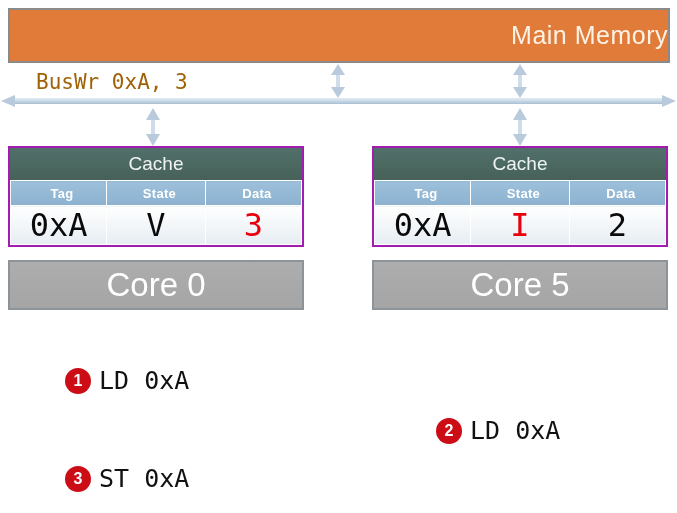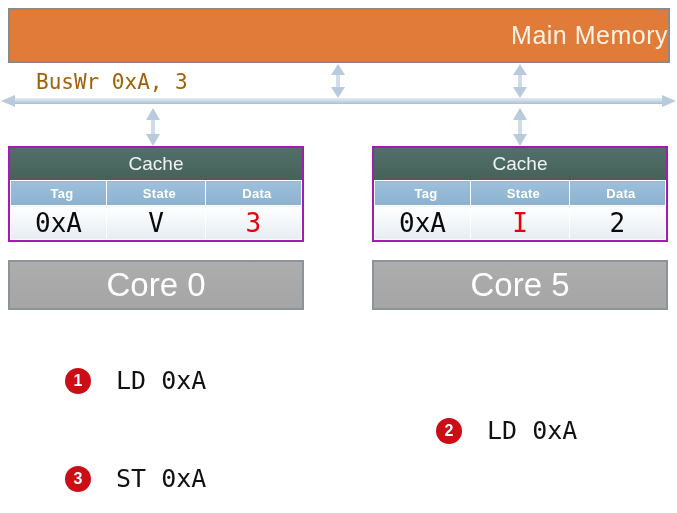--- a/index.html
+++ b/index.html
@@ -101,21 +101,21 @@
     font-family: "Liberation Sans", sans-serif;
     letter-spacing: 0.3px;
     padding-left: 8px;
   }
   table.cache-table td {
     background: linear-gradient(180deg, #ffffff 0%, #e6edf3 100%);
     height: 33px;
     border: 1px solid #ffffff;
     text-align: center;
     font-family: "DejaVu Sans Mono", monospace;
-    font-size: 26px;
+    font-size: 32px;
     color: #0a0a0a;
     vertical-align: middle;
     padding: 0;
   }
   table.cache-table td.accent { color: #e8000d; }
 
   .core-box {
     position: absolute;
     top: 260px;
     width: 296px;
@@ -147,21 +147,21 @@
     color: #ffffff;
     font-size: 16px;
     font-weight: bold;
     display: flex;
     align-items: center;
     justify-content: center;
     font-family: "Liberation Sans", sans-serif;
     flex: 0 0 auto;
   }
   .step-text {
-    margin-left: 25px;
+    margin-left: 8px;
     font-family: "DejaVu Sans Mono", monospace;
     font-size: 25px;
     color: #111111;
     white-space: pre;
   }
 </style>
 </head>
 <body>
 
 <div id="stage">

